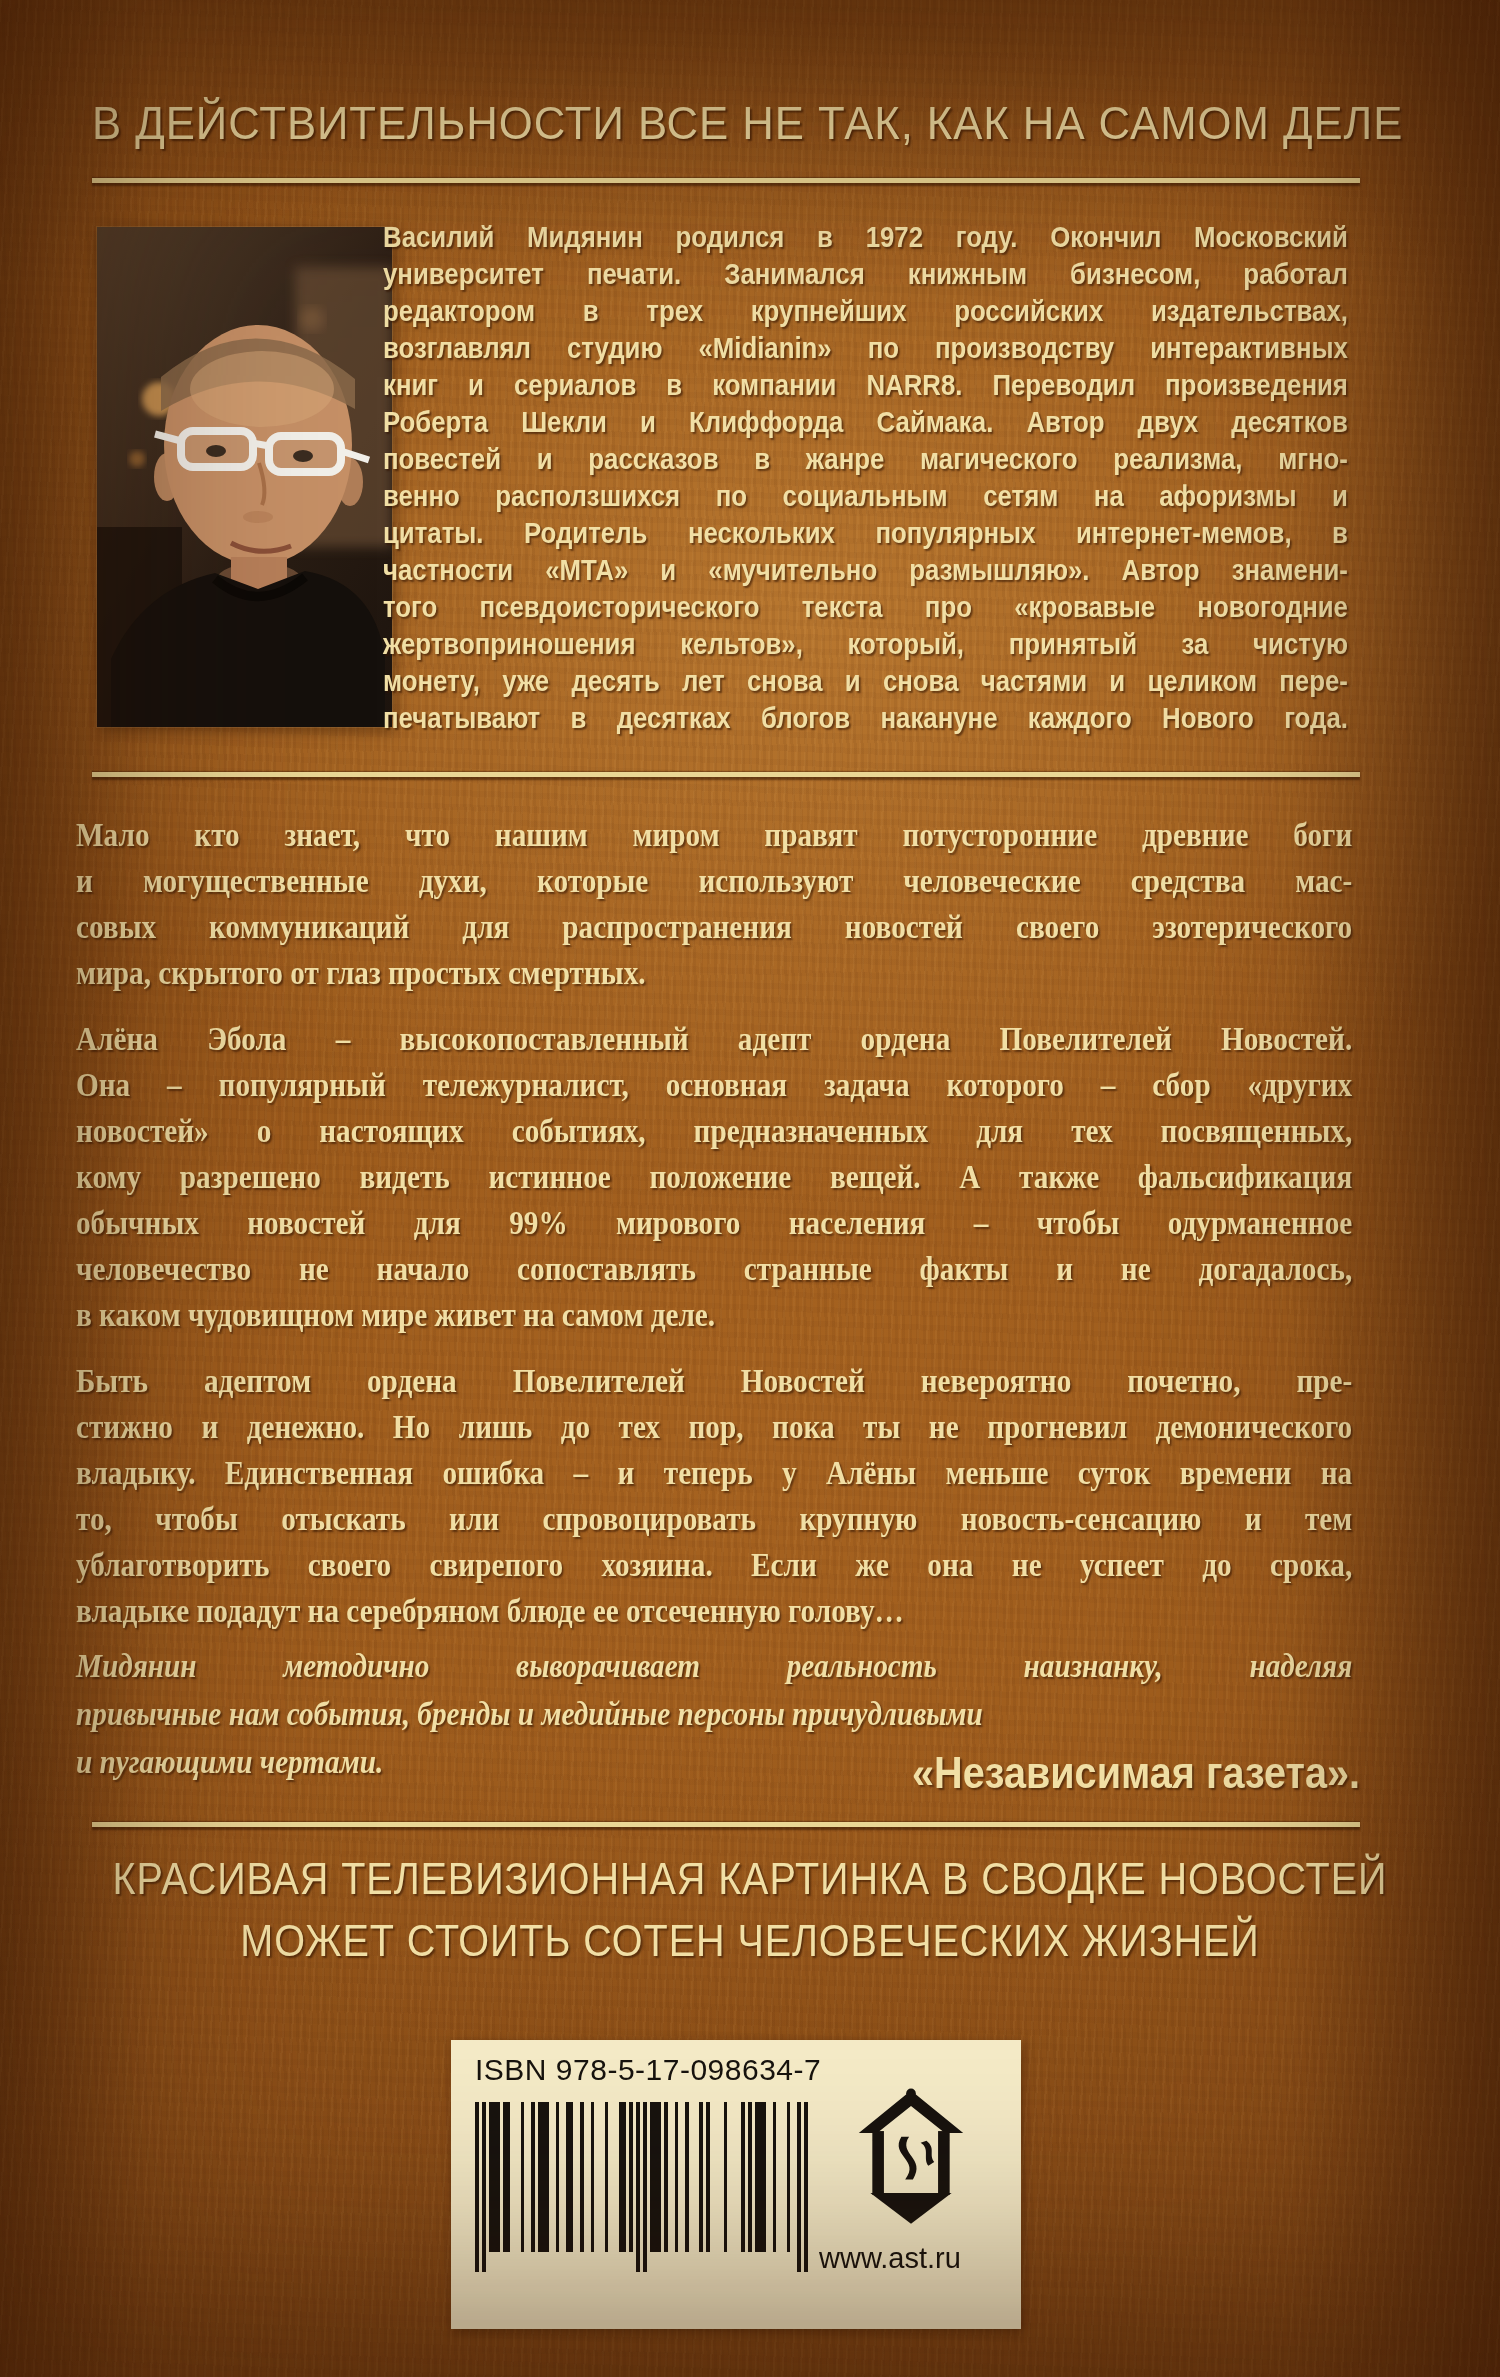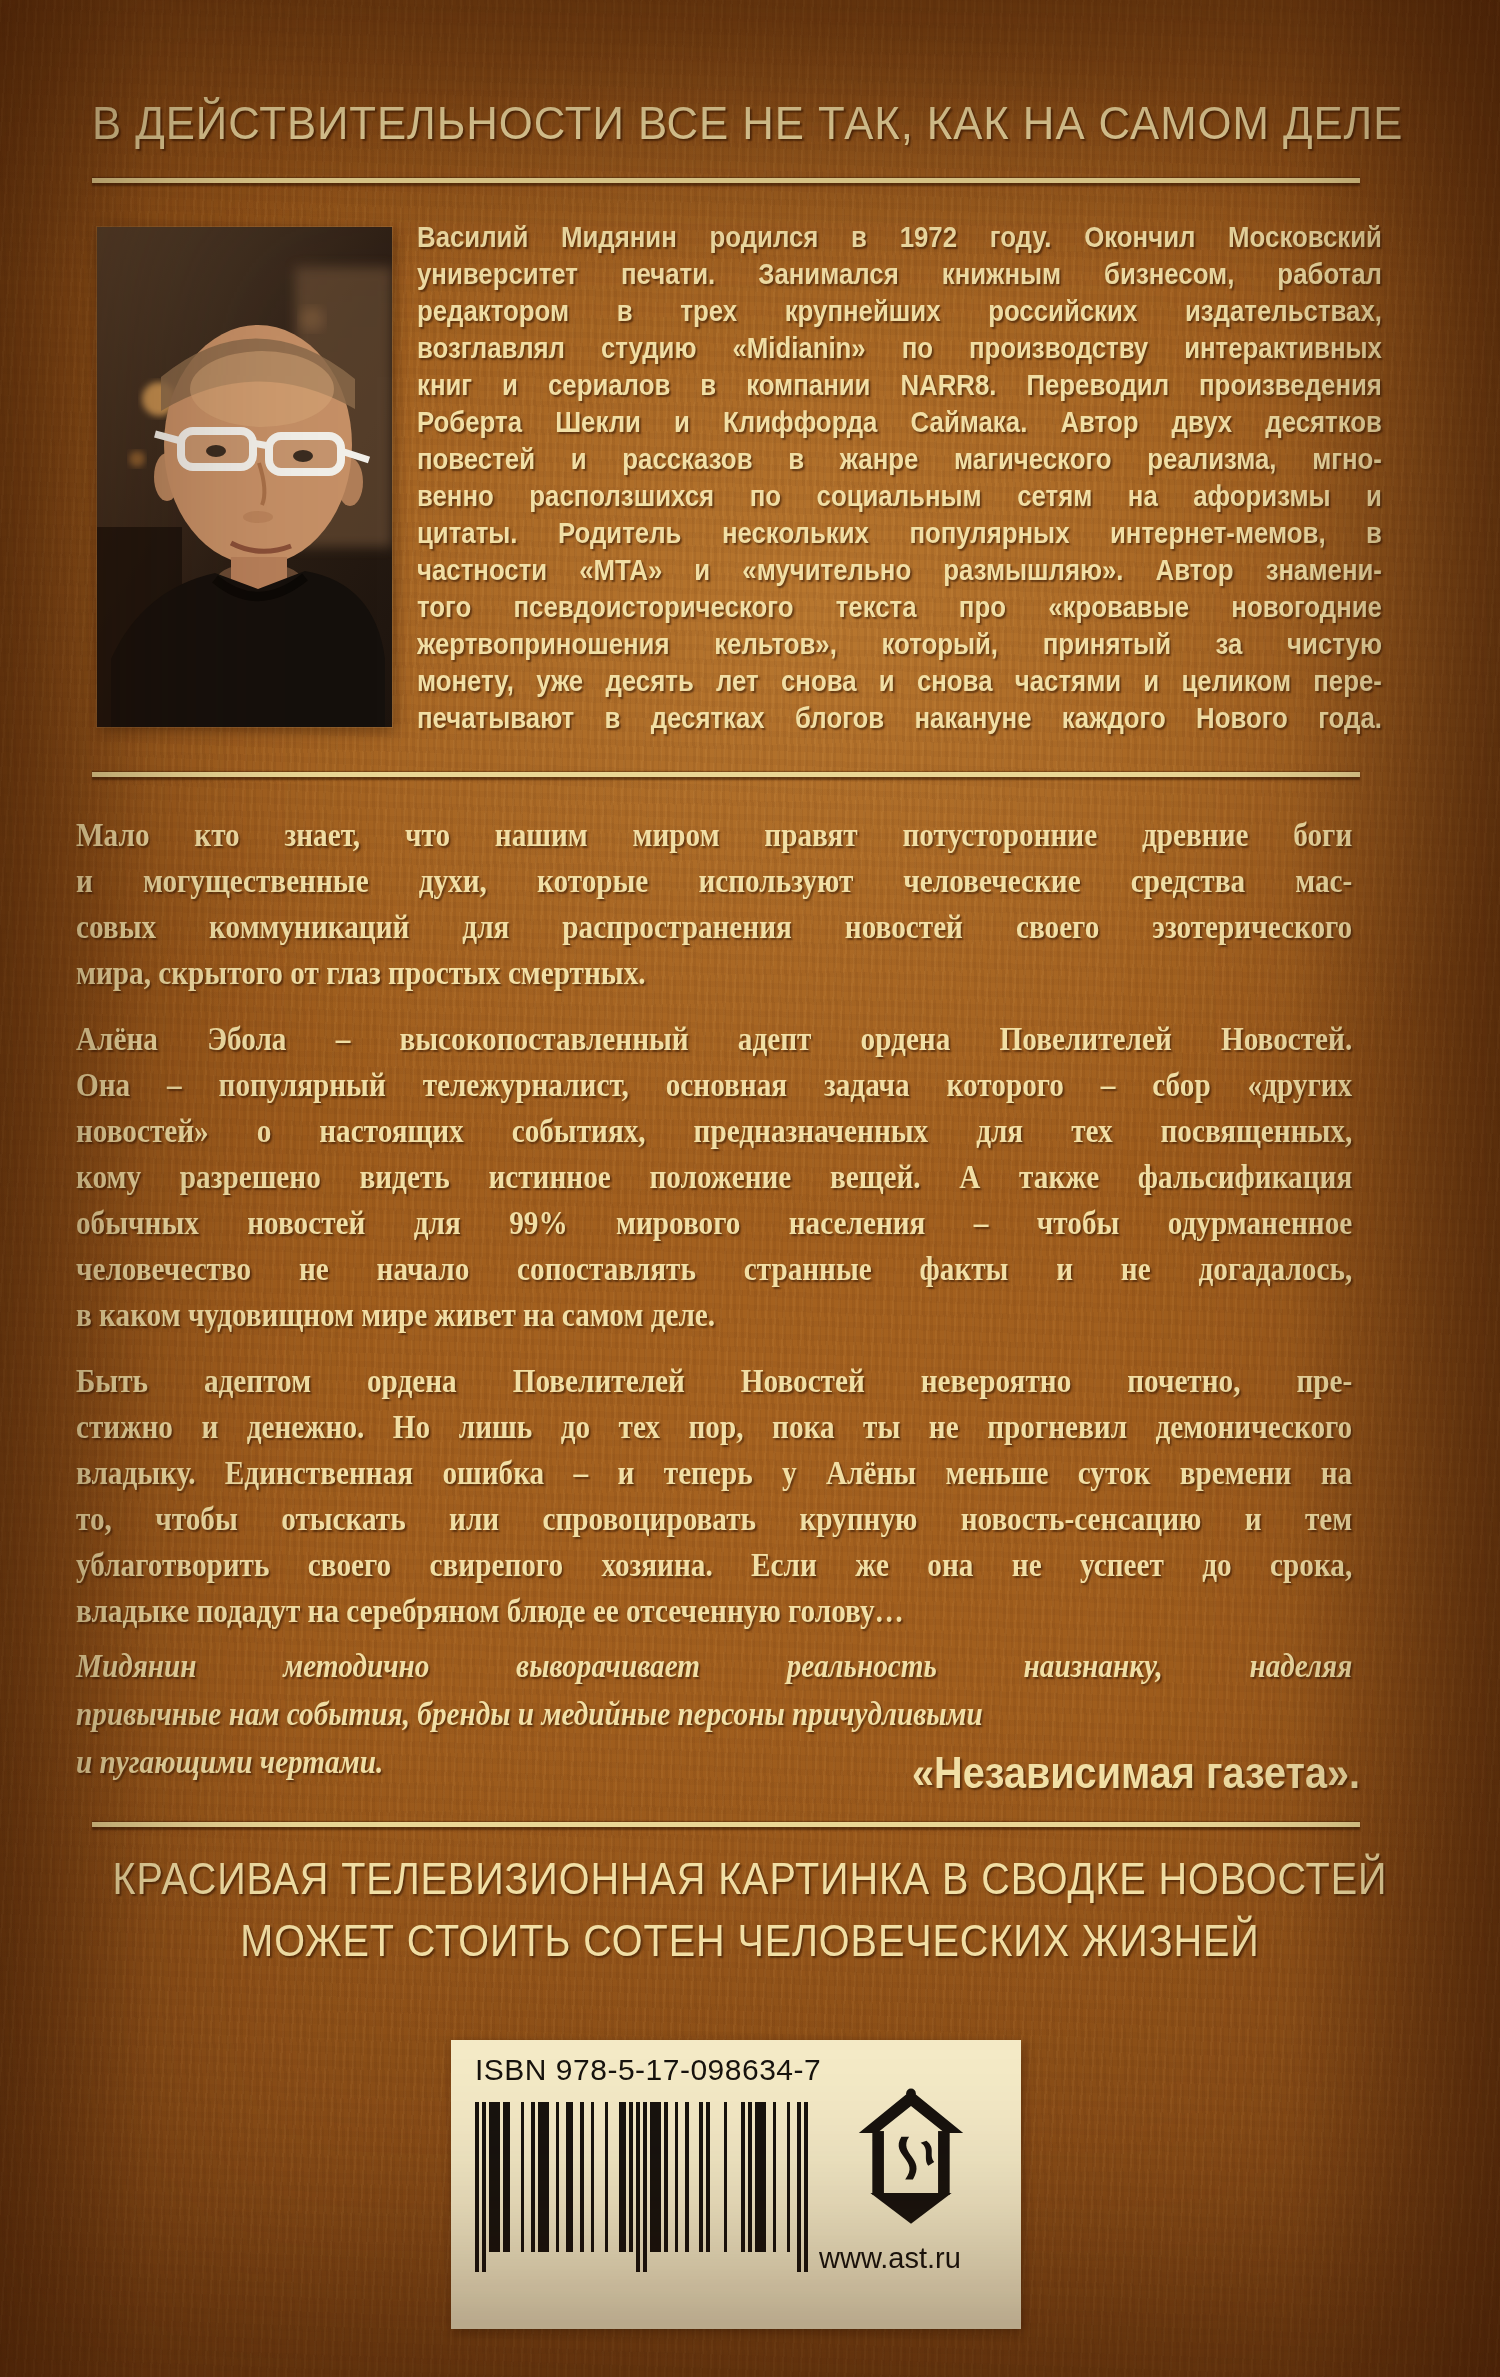--- a/index.html
+++ b/index.html
@@ -25,21 +25,21 @@
   .sep{position:absolute;left:92px;width:1268px;height:5px;background:#ead795;
        box-shadow:0 3px 2px rgba(45,18,2,.55), 0 -1px 1px rgba(45,18,2,.35);}
   .hdr{
     position:absolute;left:92px;top:96px;width:1268px;white-space:nowrap;
     font-size:46px;font-weight:400;letter-spacing:1px;
     transform:scaleX(.95);transform-origin:0 50%;
     text-shadow:2px 2px 2px rgba(50,20,2,.65);
   }
   .photo{position:absolute;left:97px;top:227px;width:295px;height:500px;
          box-shadow:0 0 0 1px rgba(255,230,170,.12), 3px 4px 14px rgba(40,15,0,.45);overflow:hidden;}
-  .bio{position:absolute;left:417px;top:218px;width:965px;}
+  .bio{position:absolute;left:383px;top:218px;width:965px;}
   .bio .cond{width:1122px;transform:scaleX(.86);transform-origin:0 0;
              font-size:30px;font-weight:700;line-height:37px;}
   .bodypara{position:absolute;left:76px;width:1276px;font-family:Liberation Serif, serif;}
   .bodypara .cond{width:1484px;transform:scaleX(.86);transform-origin:0 0;
                   font-size:34px;font-weight:700;line-height:46px;}
   .quote .cond{font-style:italic;line-height:48px;}
   .jline{text-align:justify;text-align-last:justify;
          text-shadow:2px 2px 2px rgba(50,20,2,.6);}
   .jline.jlast{text-align-last:left;}
   .attrib{position:absolute;left:92px;top:1748px;width:1268px;text-align:right;

